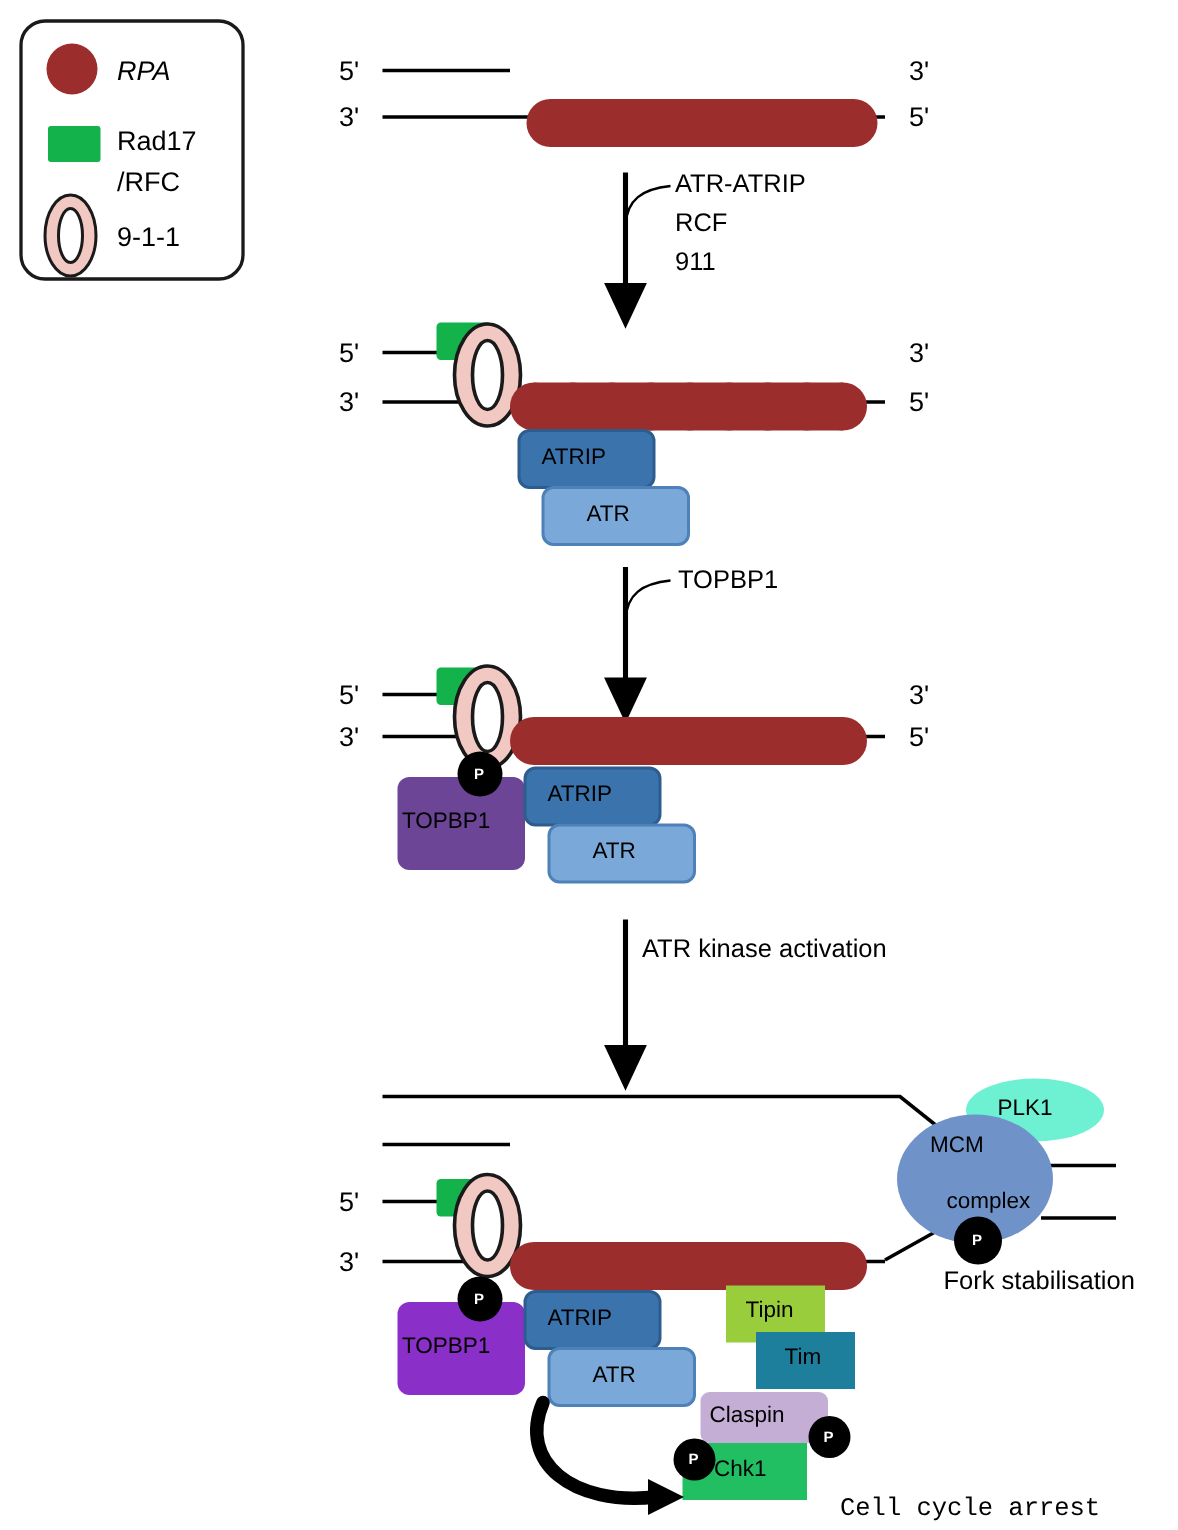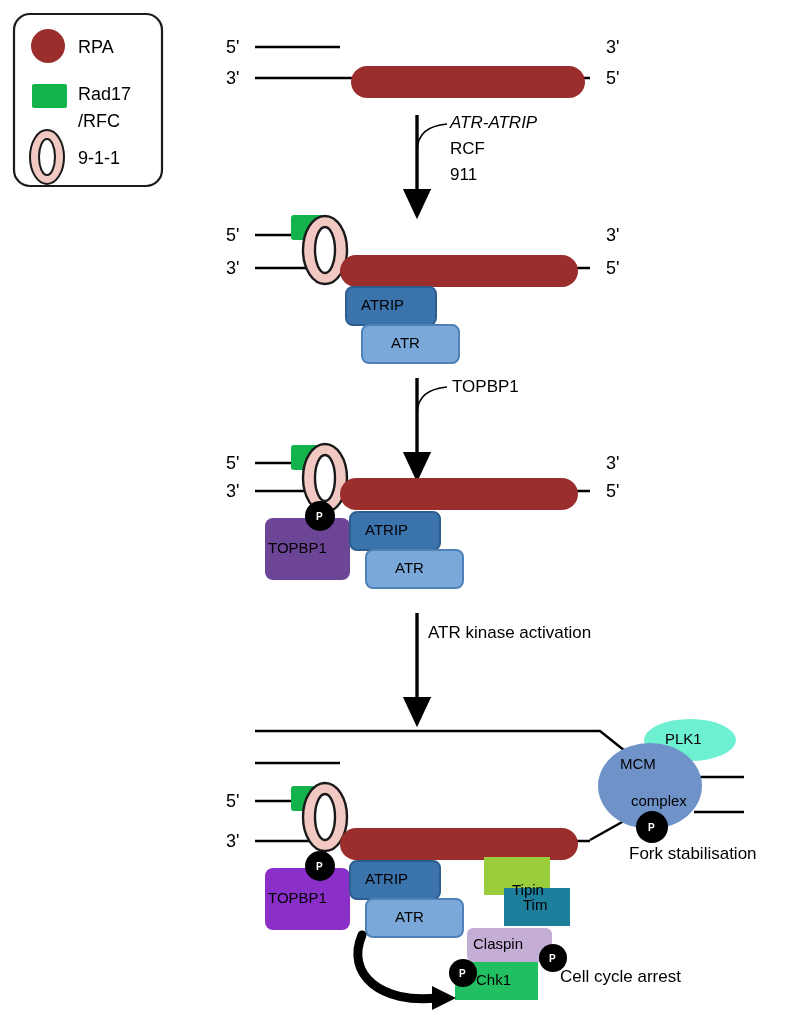--- a/index.html
+++ b/index.html
@@ -152,31 +152,31 @@
 
       <path d="M362,935 C345,975 382,1004 437,998" fill="none" stroke="#000" stroke-width="9" stroke-linecap="round"></path>
       <path d="M432,986 L456,998 L432,1010 z" fill="#000"></path>
 
       <ellipse cx="690" cy="740" rx="46" ry="21" fill="#6ef0d2"></ellipse>
       <ellipse cx="650" cy="786" rx="52" ry="43" fill="#6f93c9"></ellipse>
       <circle cx="652" cy="827" r="16" fill="#000"></circle>
     </g>
   </svg>
 
-  <div class="txt label-18" style="left:78px;top:38px;">RPA</div>
+  <div class="txt label-18" style="left:78px;top:38px;font-style:italic;">RPA</div>
   <div class="txt label-18" style="left:78px;top:85px;">Rad17</div>
   <div class="txt label-18" style="left:78px;top:112px;">/RFC</div>
   <div class="txt label-18" style="left:78px;top:149px;">9-1-1</div>
 
   <div class="txt prime" style="left:226px;top:38px;">5'</div>
   <div class="txt prime" style="left:226px;top:69px;">3'</div>
   <div class="txt prime" style="left:606px;top:38px;">3'</div>
   <div class="txt prime" style="left:606px;top:69px;">5'</div>
 
-  <div class="txt label-17" style="left:450px;top:114px;font-style:italic;">ATR-ATRIP</div>
+  <div class="txt label-17" style="left:450px;top:114px;">ATR-ATRIP</div>
   <div class="txt label-17" style="left:450px;top:140px;">RCF</div>
   <div class="txt label-17" style="left:450px;top:166px;">911</div>
 
   <div class="txt prime" style="left:226px;top:226px;">5'</div>
   <div class="txt prime" style="left:226px;top:259px;">3'</div>
   <div class="txt prime" style="left:606px;top:226px;">3'</div>
   <div class="txt prime" style="left:606px;top:259px;">5'</div>
 
   <div class="boxlabel" style="left:361px;top:297px;">ATRIP</div>
   <div class="boxlabel" style="left:391px;top:335px;">ATR</div>
@@ -196,28 +196,28 @@
   <div class="txt label-17" style="left:428px;top:624px;">ATR kinase activation</div>
 
   <div class="txt prime" style="left:226px;top:792px;">5'</div>
   <div class="txt prime" style="left:226px;top:832px;">3'</div>
 
   <div class="boxlabel" style="left:268px;top:890px;">TOPBP1</div>
   <div class="boxlabel" style="left:365px;top:871px;">ATRIP</div>
   <div class="boxlabel" style="left:395px;top:909px;">ATR</div>
   <div class="plabel" style="left:316px;top:861px;">P</div>
 
-  <div class="boxlabel" style="left:512px;top:866px;margin-top:16px;">Tipin</div>
+  <div class="boxlabel" style="left:497px;top:866px;">Tipin</div>
   <div class="boxlabel" style="left:523px;top:897px;text-align:right;">Tim</div>
   <div class="boxlabel" style="left:473px;top:936px;">Claspin</div>
   <div class="plabel" style="left:549px;top:953px;">P</div>
   <div class="boxlabel" style="left:476px;top:972px;">Chk1</div>
   <div class="plabel" style="left:459px;top:968px;">P</div>
 
   <div class="boxlabel" style="left:620px;top:756px;">MCM</div>
   <div class="boxlabel" style="left:631px;top:793px;">complex</div>
   <div class="boxlabel" style="left:665px;top:731px;">PLK1</div>
   <div class="plabel" style="left:648px;top:822px;">P</div>
 
   <div class="txt label-17" style="left:629px;top:845px;">Fork stabilisation</div>
-  <div class="txt label-17" style="left:560px;top:968px;">Cell cycle arrest</div>
+  <div class="txt label-17" style="left:560px;top:998px;font-family:Liberation Mono, monospace;">Cell cycle arrest</div>
 
 </div>
 
 </body></html>

